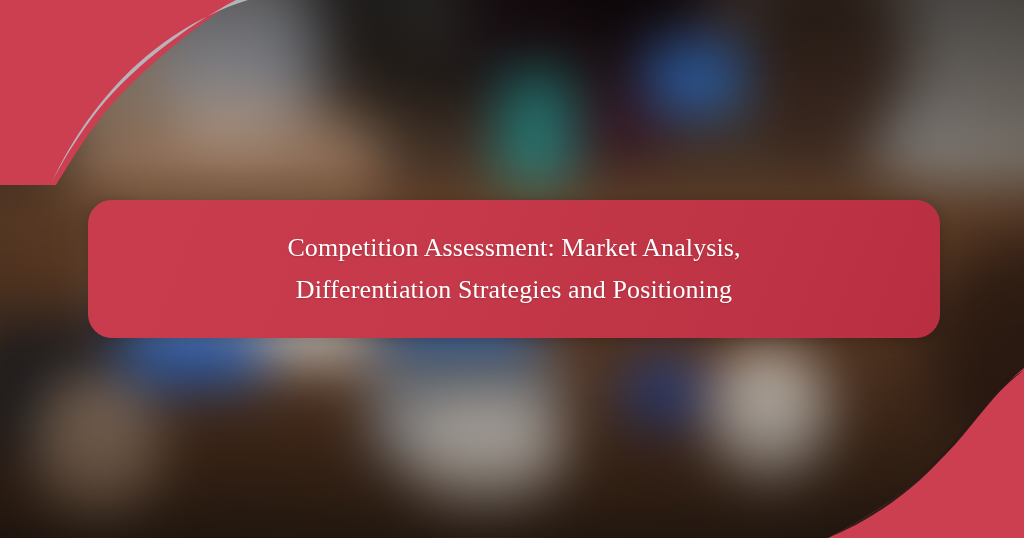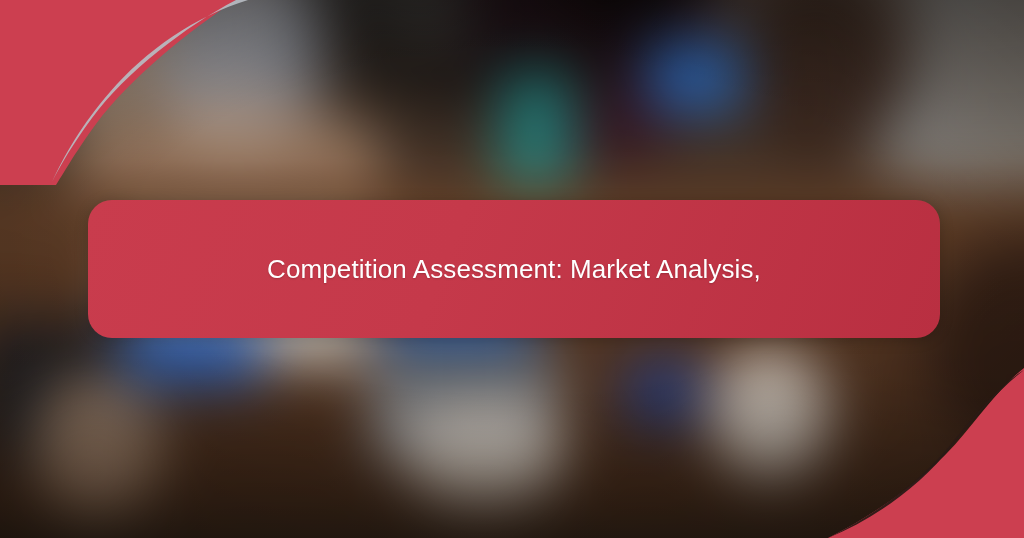--- a/index.html
+++ b/index.html
@@ -94,20 +94,21 @@
     left: 88px;
     top: 200px;
     width: 852px;
     height: 138px;
     border-radius: 24px;
     background: linear-gradient(112deg, #c93c4d 0%, #c5394a 42%, #b92f41 100%);
     box-shadow: 0 2px 14px rgba(0,0,0,.22);
     display: flex;
     align-items: center;
     justify-content: center;
+    font-family: Liberation Serif, serif;
   }
   .title-text {
     color: #ffffff;
     font-size: 26px;
     font-weight: 400;
     line-height: 42px;
     text-align: center;
     letter-spacing: .1px;
     text-shadow: 0 1px 2px rgba(0,0,0,.18);
     padding: 0 24px;
@@ -165,16 +166,17 @@
 
   <svg class="corner-deco deco-br" width="240" height="170" viewBox="0 0 240 170">
     <path d="M240,0 L240,170 L44,170 C92,146 146,108 180,66 C206,34 224,12 240,0 Z" fill="#cc3f50"></path>
     <path d="M240,2 C214,22 192,48 168,78 C136,118 92,150 44,170
              C100,142 142,108 172,70 C198,38 220,14 240,2 Z" fill="#2a1a16" opacity="0.95"></path>
   </svg>
 
   <div class="title-banner">
     <div class="title-text">
       <span>Competition Assessment: Market Analysis,</span><br>
+      <span>Differentiation Strategies and Positioning</span>
     </div>
   </div>
 
 </div>
 
 </body></html>

